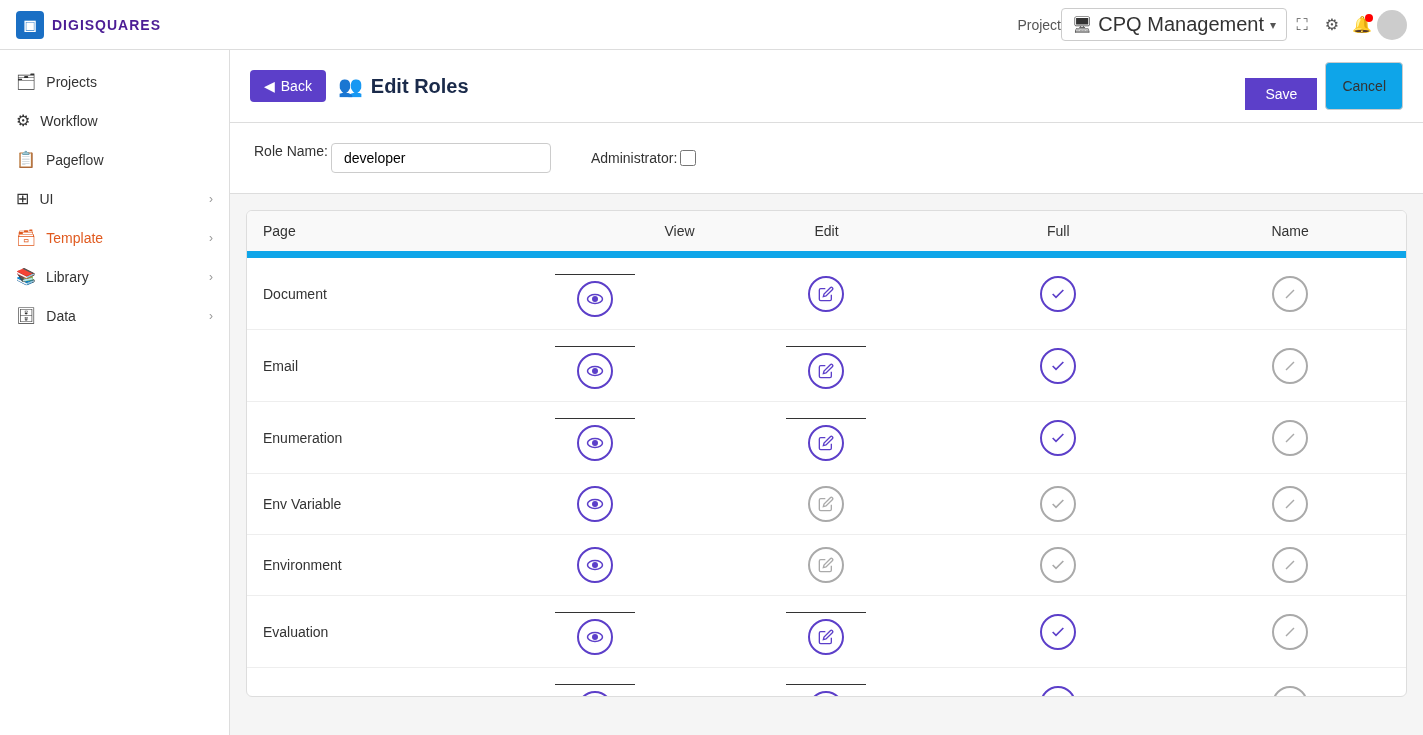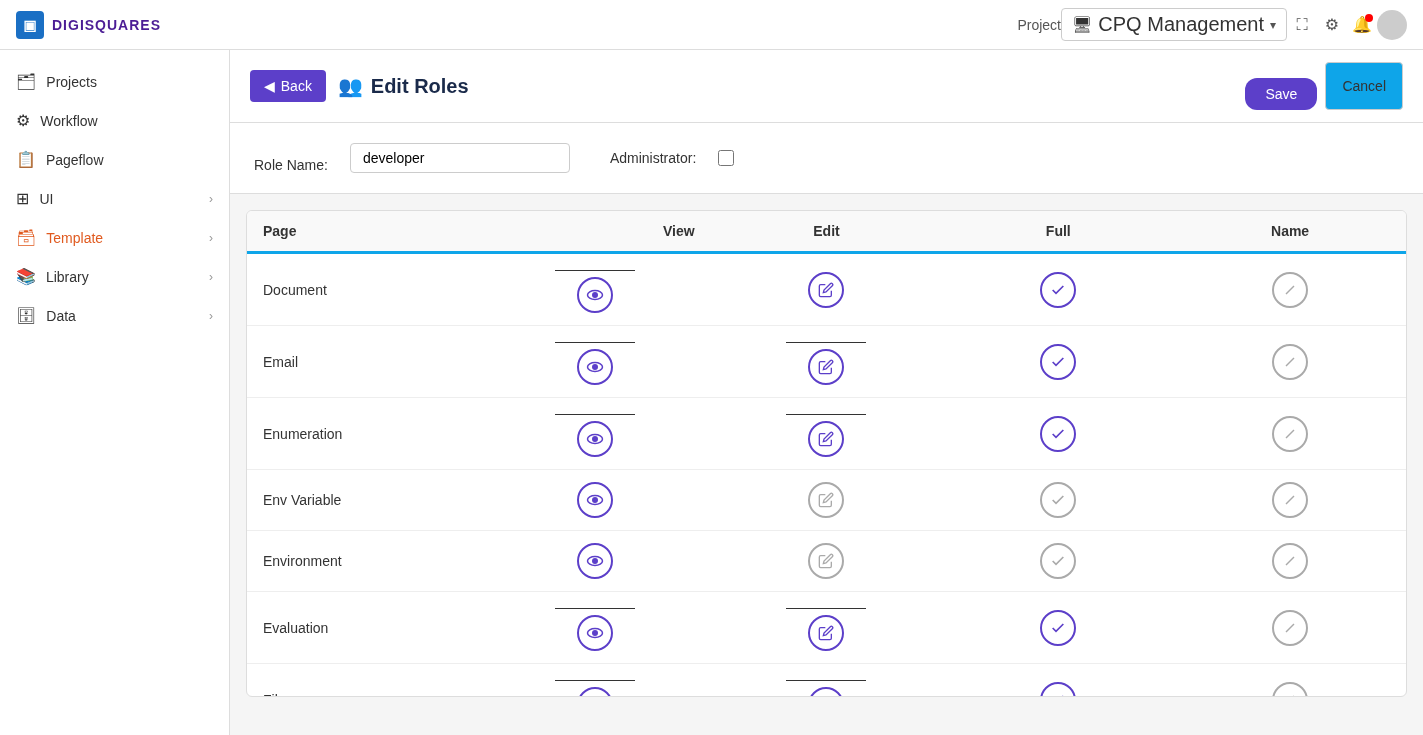--- a/index.html
+++ b/index.html
@@ -69,51 +69,51 @@
     .page-header-left { display: flex; align-items: center; gap: 12px; }
     .back-btn {
       display: flex; align-items: center; gap: 6px; background: #5c3fc9;
       color: #fff; border: none; border-radius: 4px; padding: 8px 14px; cursor: pointer; font-size: 14px;
     }
     .page-title-section { display: flex; align-items: center; gap: 8px; }
     .page-icon { font-size: 20px; color: #555; }
     .page-title { font-size: 20px; font-weight: bold; color: #1a2a4a; }
     .page-header-right { display: flex; gap: 8px; }
     .save-btn {
-      background: #5c3fc9; color: #fff; border: none; border-radius: 12px;
+      background: #5c3fc9; color: #fff; border: none; border-radius: 0;
       padding: 8px 20px; cursor: pointer; font-size: 14px; margin-top: 16px;
     }
     .cancel-btn {
       background: #0ea5e9; color: #333; border: 1px solid #ccc; border-radius: 4px;
       padding: 8px 16px; cursor: pointer; font-size: 14px;
     }
 
     
     .form-area {
       background: #fff; padding: 20px 24px; display: flex; align-items: center; gap: 40px;
       border-bottom: 1px solid #ddd;
     }
-    .form-group { display: flex; align-items: flex-end; gap: 22px; }
+    .form-group { display: flex; align-items: flex-start; gap: 3px; }
     .form-label { font-size: 14px; color: #333; font-weight: 500; }
     .form-input {
       border: 1px solid #ccc; border-radius: 4px; padding: 6px 12px;
       font-size: 14px; width: 220px; outline: none;
     }
     .checkbox-input { width: 16px; height: 16px; cursor: pointer; }
 
     
     .table-container {
       margin: 16px; background: #fff; border-radius: 6px; border: 1px solid #ddd; overflow: hidden;
     }
     .table-wrapper { overflow-y: auto; max-height: calc(100vh - 250px); position: relative; }
 
     table { width: 100%; border-collapse: collapse; }
     thead th {
       background: #f9f9f9; padding: 12px 16px; text-align: left;
-      font-weight: 700; color: #333; font-size: 14px; border-bottom: 3px solid #0ea5e9;
+      font-weight: 400; color: #333; font-size: 14px; border-bottom: 7px solid #0ea5e9;
       position: sticky; top: 0; z-index: 10;
     }
     tbody tr { border-bottom: 1px solid #eee; }
     tbody tr:last-child { border-bottom: none; }
     tbody td { padding: 12px 16px; font-size: 14px; color: #333; }
     .td-page { min-width: 180px; }
     .td-perm { text-align: center; min-width: 180px; }
 
     
     .perm-cell { display: flex; align-items: center; justify-content: center; flex-direction: column; gap: 2px; }

